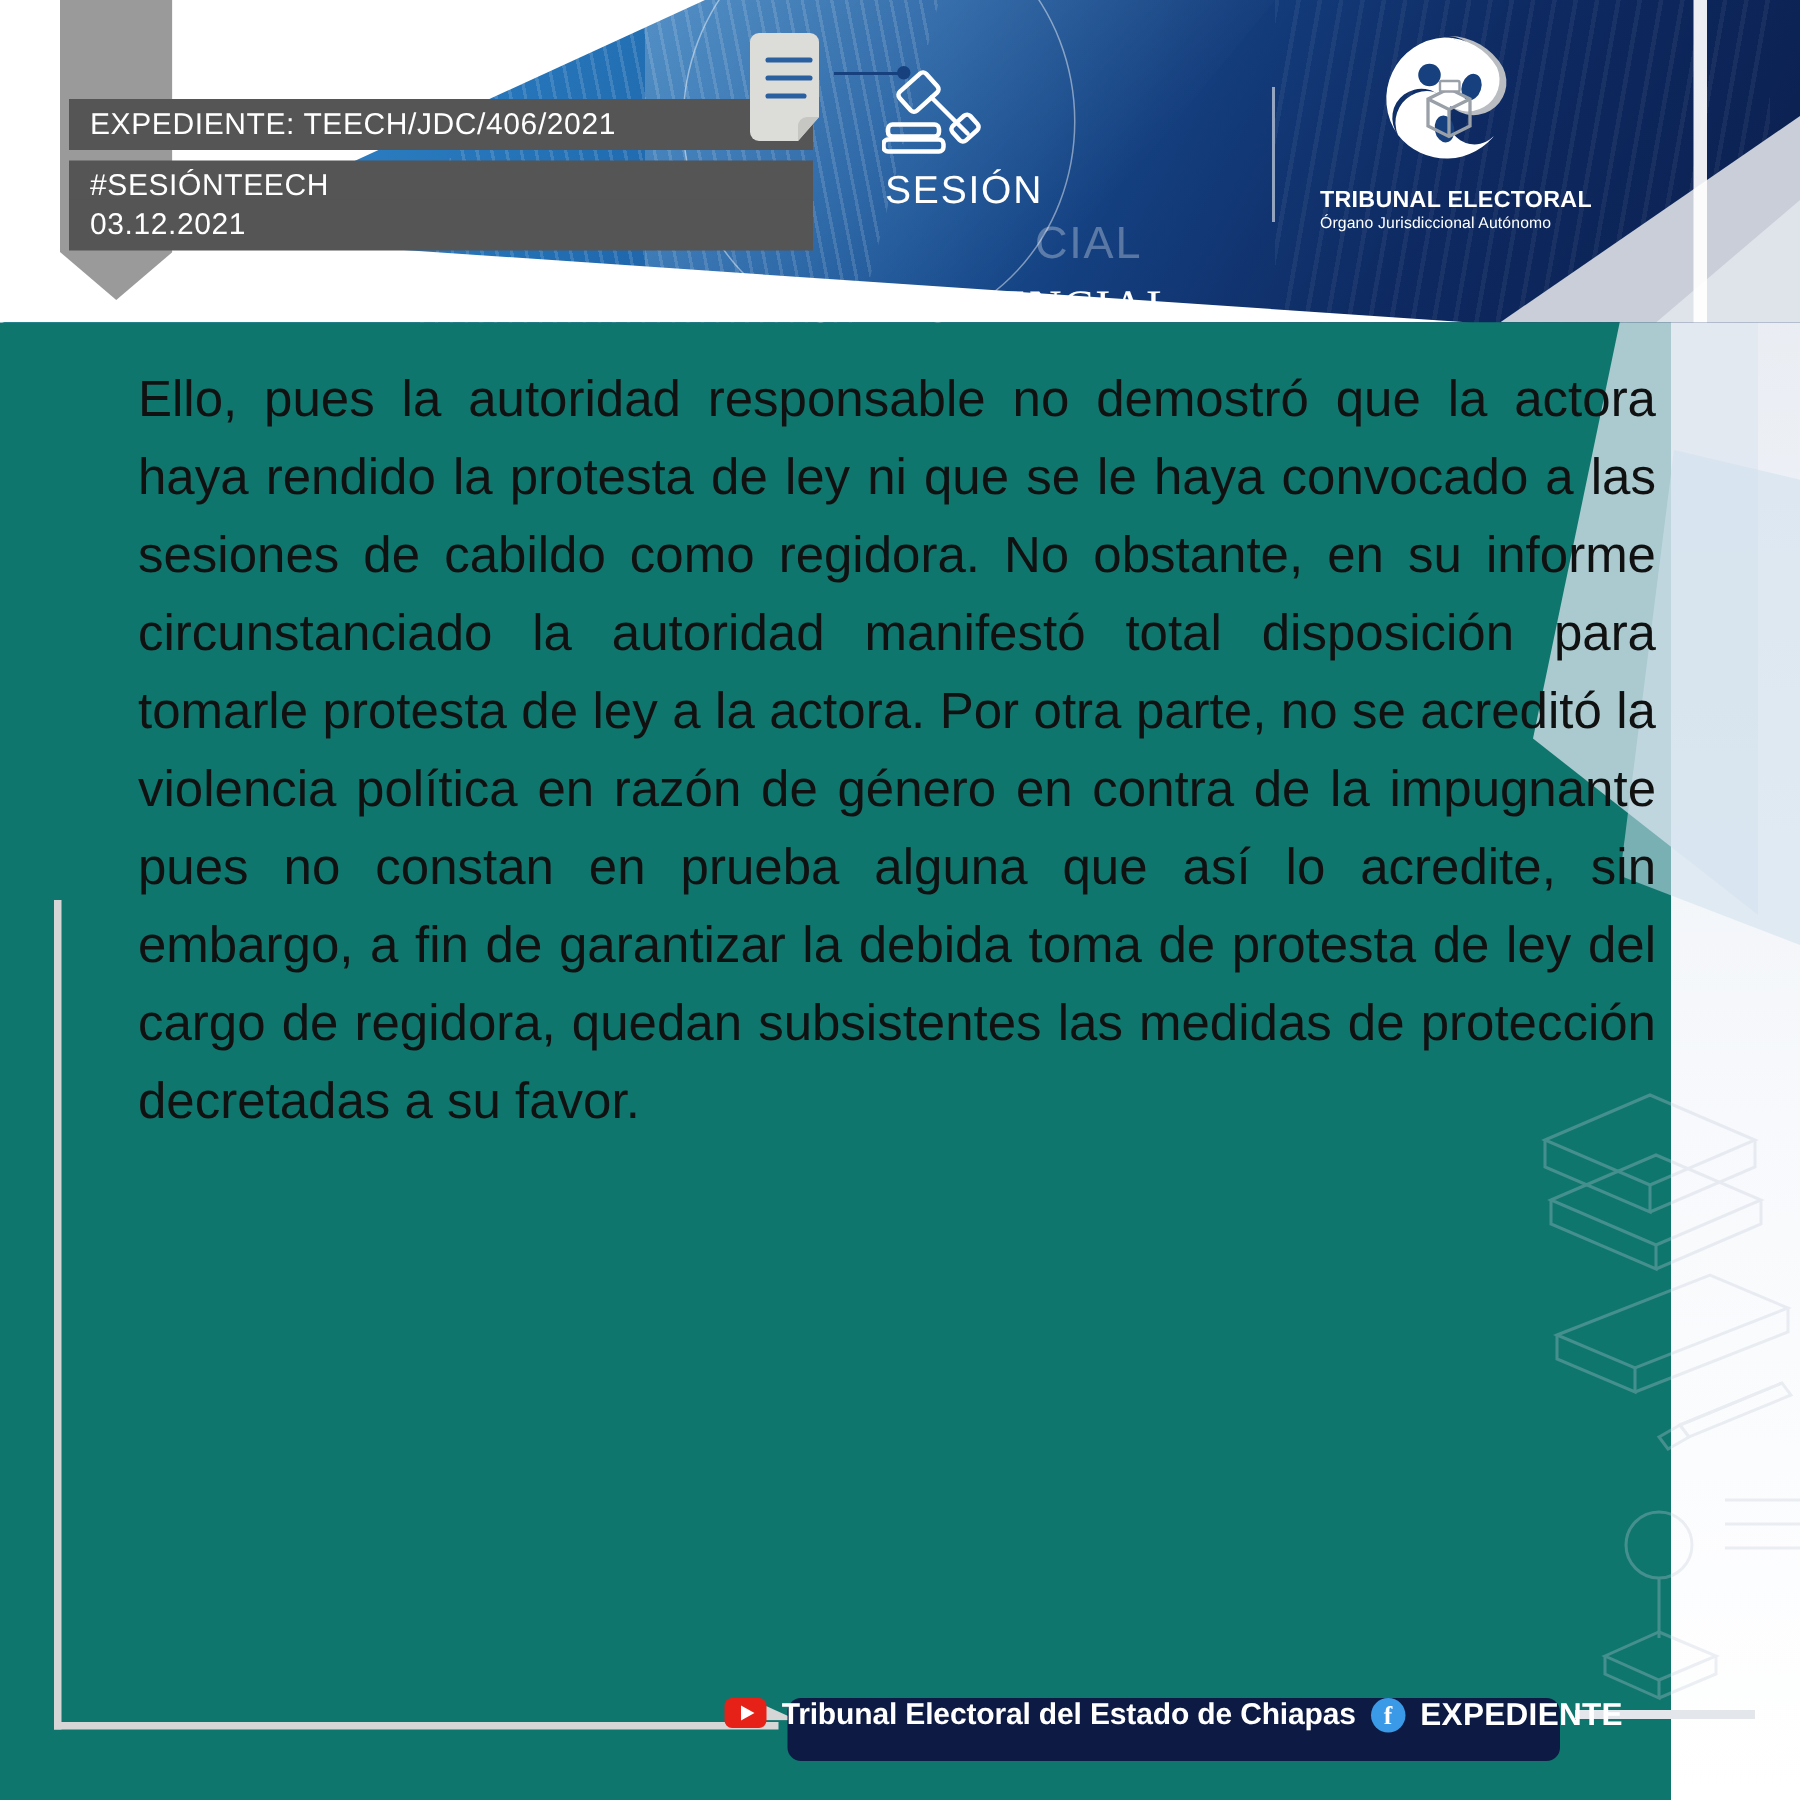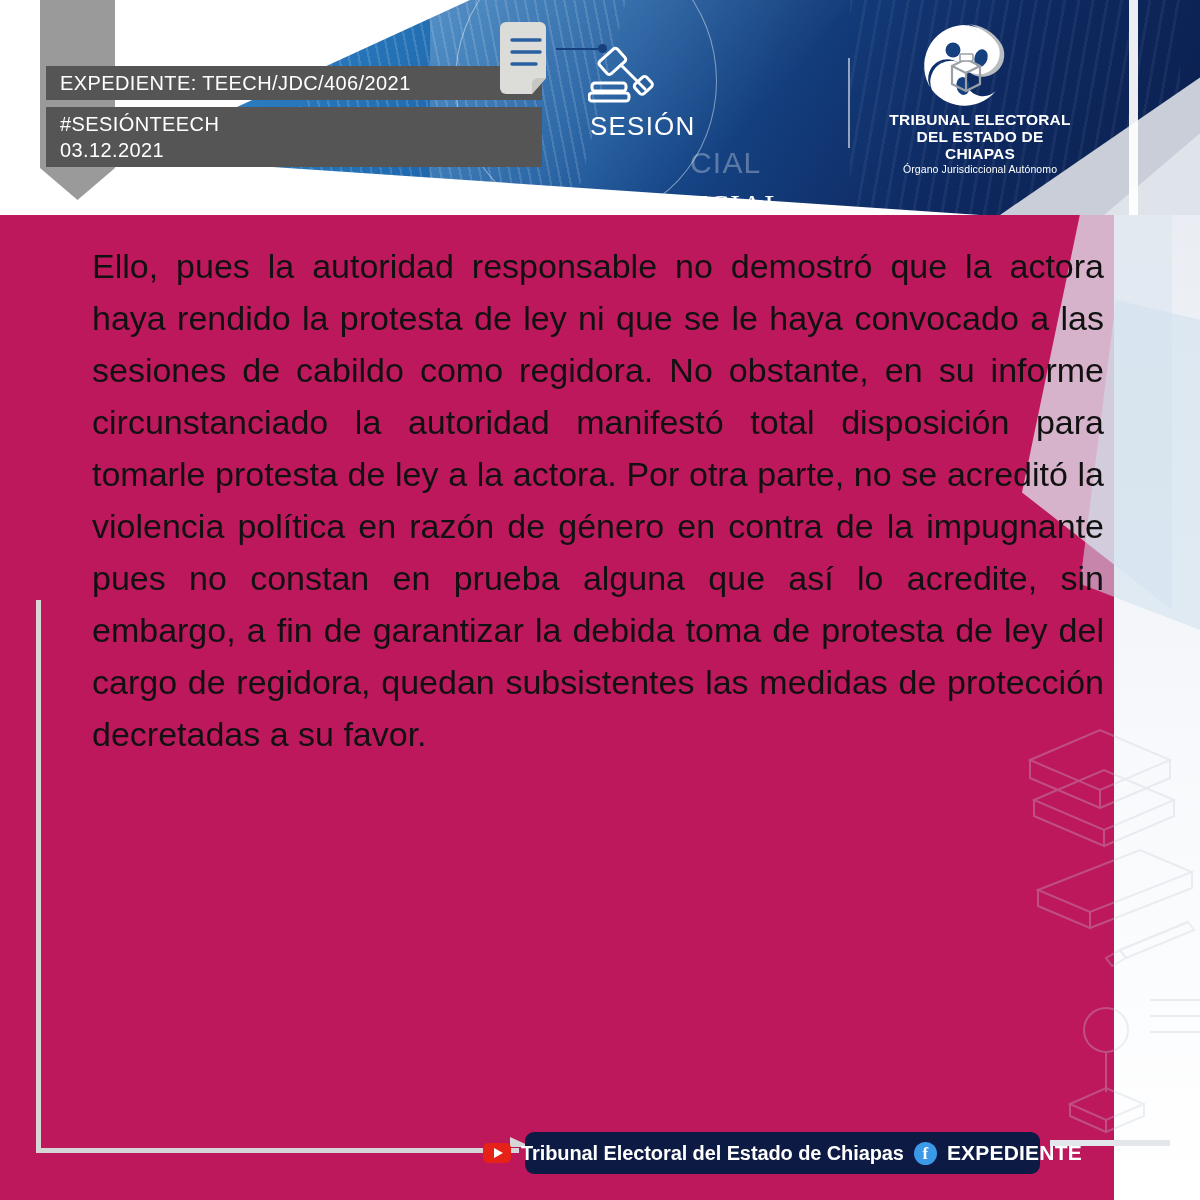--- a/index.html
+++ b/index.html
@@ -7,21 +7,21 @@
   body{
     width:1200px;height:1200px;
     background:#ffffff;
     font-family:"Liberation Sans","DejaVu Sans",sans-serif;
     overflow:hidden;
     position:relative;
   }
   .card{
     position:absolute;inset:0;
     width:1200px;height:1200px;
-    background:#be185d;
+    background:#0f766e;
     overflow:hidden;
   }
 
   
   .bg-right-band{
     position:absolute;top:0;right:0;width:86px;height:1200px;
     background:#f4f6fa;
   }
   .bg-right-grey{
     position:absolute;top:188px;right:0;width:86px;height:1012px;
@@ -149,21 +149,21 @@
     color:rgba(255,255,255,.30);font-size:30px;letter-spacing:1.2px;
     font-family:"Liberation Sans","DejaVu Sans",sans-serif;
   }
   .divider-v{
     position:absolute;top:58px;left:848px;width:2px;height:90px;background:rgba(255,255,255,.55);
   }
 
   
   .logo-mark{position:absolute;top:18px;left:915px;width:102px;height:100px;}
   .logo-text{
-    position:absolute;top:111px;left:880px;width:200px;text-align:center;color:#ffffff;
+    position:absolute;top:125px;left:880px;width:200px;text-align:left;color:#ffffff;
   }
   .lt1{font-size:15.5px;font-weight:bold;letter-spacing:.2px;line-height:17px;}
   .lt2{font-size:15.5px;font-weight:bold;letter-spacing:.2px;line-height:17px;}
   .lt3{font-size:10.5px;line-height:14px;letter-spacing:.1px;}
 
   
   .content{
     position:absolute;top:240px;left:92px;width:1012px;
   }
   .para{
@@ -186,21 +186,21 @@
   }
   .frame-tip{
     position:absolute;left:510px;top:1137px;width:22px;height:10px;
     background:#d6d6d6;clip-path:polygon(0 0,100% 100%,0 100%);
   }
 
   
   .footer-bar{
     position:absolute;top:1132px;left:525px;width:515px;height:42px;
     background:#0d1a44;border-radius:9px;
-    display:flex;align-items:center;justify-content:center;gap:10px;
+    display:flex;justify-content:center;gap:10px;
     padding:0 16px;box-sizing:border-box;
   }
   .yt-icon{
     width:28px;height:20px;background:#e62117;border-radius:5px;
     display:flex;align-items:center;justify-content:center;flex:0 0 auto;
   }
   .yt-tri{
     width:0;height:0;border-left:9px solid #fff;border-top:5.5px solid transparent;border-bottom:5.5px solid transparent;margin-left:2px;
   }
   .fb-icon{
@@ -321,21 +321,20 @@
       </g>
       <g fill="none" stroke="#9aa0a8" stroke-width="2.2">
         <path d="M37 48 L51 41 L65 48 L65 66 L51 73 L37 66 Z"></path>
         <path d="M37 48 L51 55 L65 48 M51 55 L51 73"></path>
       </g>
       <rect x="45" y="36" width="13" height="7" rx="1" fill="#ffffff" stroke="#9aa0a8" stroke-width="1.6"></rect>
     </svg>
 
     <div class="logo-text">
       <div class="lt1">TRIBUNAL ELECTORAL</div>
-      <div class="lt2">DEL ESTADO DE CHIAPAS</div>
       <div class="lt3">Órgano Jurisdiccional Autónomo</div>
     </div>
   </div>
 
   <div class="content">
     <p class="para">Ello, pues la autoridad responsable no demostró que la actora haya rendido la protesta de ley ni que se le haya convocado a las sesiones de cabildo como regidora. No obstante, en su informe circunstanciado la autoridad manifestó total disposición para tomarle protesta de ley a la actora. Por otra parte, no se acreditó la violencia política en razón de género en contra de la impugnante pues no constan en prueba alguna que así lo acredite, sin embargo, a fin de garantizar la debida toma de protesta de ley del cargo de regidora, quedan subsistentes las medidas de protección decretadas a su favor.</p>
   </div>
 
   <div class="frame"></div>
   <div class="frame-tip"></div>

